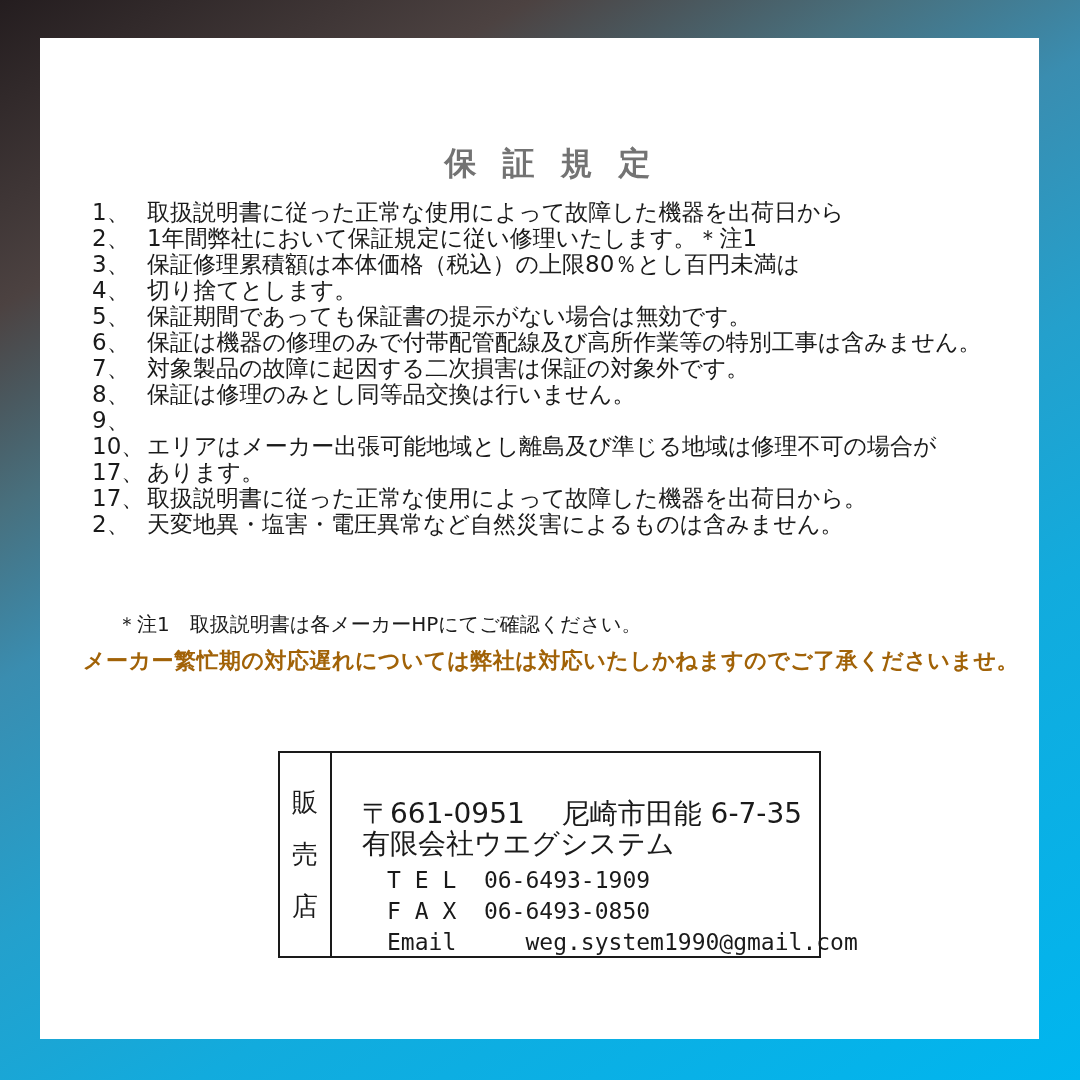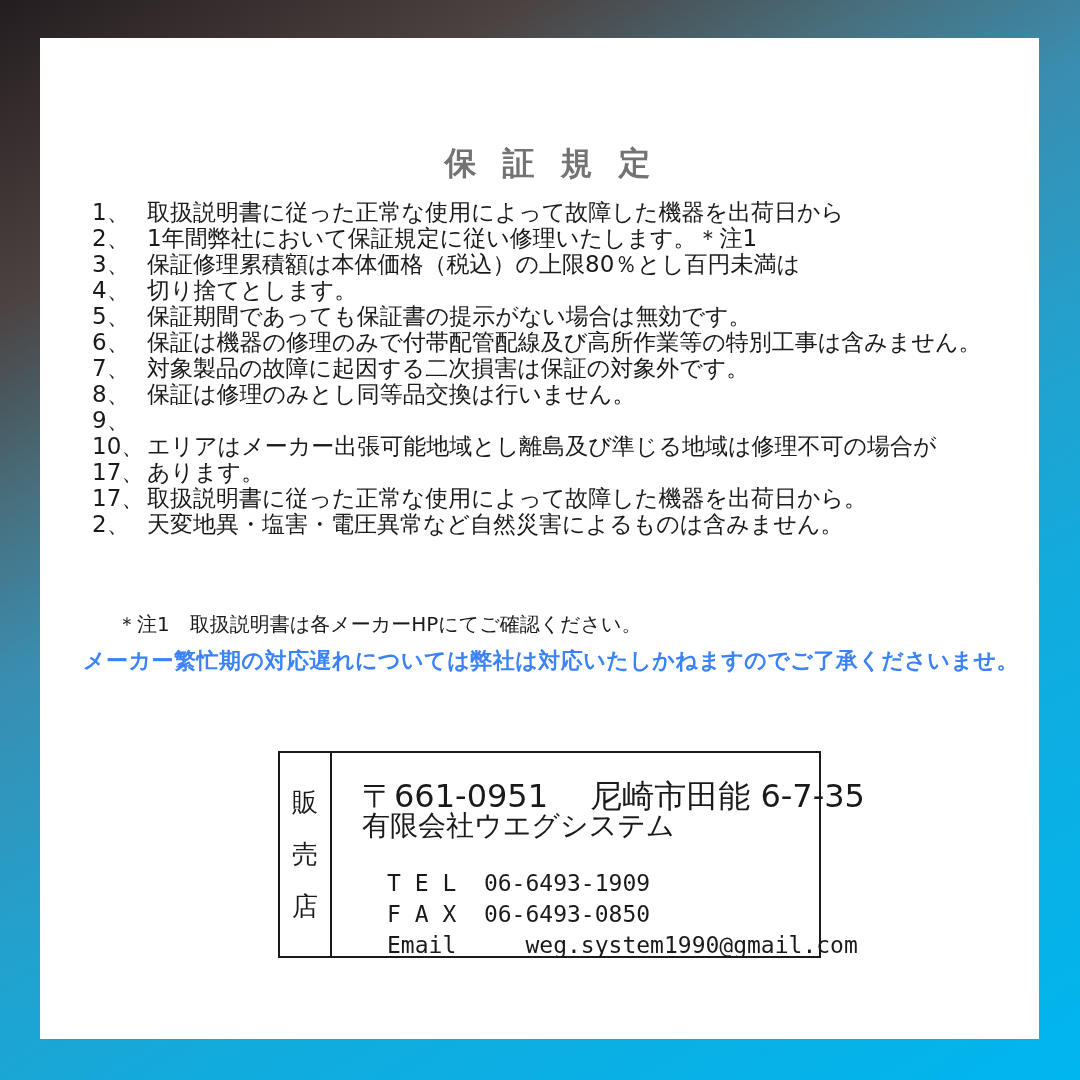--- a/index.html
+++ b/index.html
@@ -67,21 +67,21 @@
     margin-top: 22px;
   }
 
   .notice-red {
     position: absolute;
     left: 43px; top: 608px; right: 20px;
     font-size: 22px;
     font-weight: bold;
     letter-spacing: 0.5px;
     white-space: nowrap;
-    color: #3b82f6;
+    color: #a16207;
   }
 
   .dealer-box {
     position: absolute;
     left: 238px; top: 713px;
     width: 543px; height: 207px;
     border: 2px solid #1a1a1a;
     display: flex;
     box-sizing: border-box;
     background: #ffffff;
@@ -97,30 +97,31 @@
     gap: 17px;
     font-size: 26px;
     font-weight: 500;
   }
   .dealer-info {
     flex: 1;
     padding: 28px 0 0 30px;
     box-sizing: border-box;
   }
   .dealer-address {
-    font-size: 32px;
+    font-size: 28px;
     line-height: 30px;
     white-space: pre;
+    margin-top: 18px;
   }
   .dealer-company {
     font-size: 28px;
     line-height: 30px;
     white-space: pre;
   }
-  .dealer-contacts { margin-top: 27px; padding-left: 25px; }
+  .dealer-contacts { margin-top: 6px; padding-left: 25px; }
   .contact-line {
     font-family: "DejaVu Sans Mono", "Liberation Mono", monospace;
     font-size: 23px;
     line-height: 31px;
     white-space: pre;
   }
 </style>
 </head>
 <body>
 

